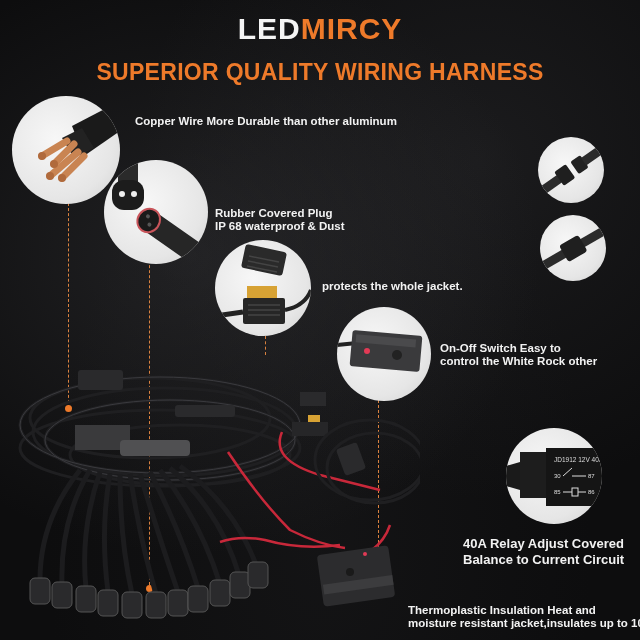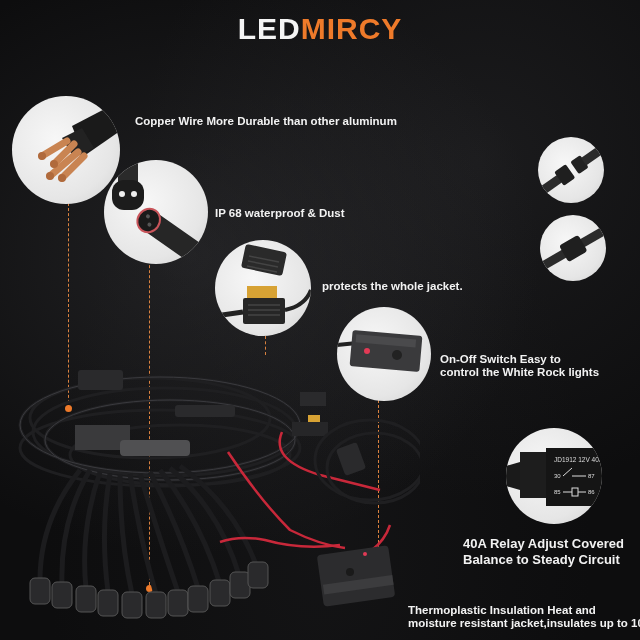--- a/index.html
+++ b/index.html
@@ -22,20 +22,21 @@
   svg{display:block;}
 </style>
 </head>
 <body>
 
 <div class="canvas">
 
   <div class="brand">
     <span class="led">LED</span><span class="mircy">MIRCY</span>
   </div>
+  <div class="headline">SUPERIOR QUALITY WIRING HARNESS</div>
 
   <div class="dash" style="left:68px;top:203px;height:205px;"></div>
   <div class="dot" style="left:65px;top:405px;"></div>
   <div class="dash" style="left:149px;top:240px;height:345px;"></div>
   <div class="dot" style="left:146px;top:585px;"></div>
   <div class="dash" style="left:265px;top:320px;height:35px;"></div>
   <div class="dash" style="left:378px;top:395px;height:163px;"></div>
   <div class="dot" style="left:375px;top:557px;"></div>
 
   <div class="circle" style="left:12px;top:96px;width:108px;height:108px;">
@@ -68,20 +69,21 @@
         <circle cx="30" cy="34" r="3" fill="#eee"></circle>
       <g transform="rotate(35 60 70)">
         <rect x="40" y="60" width="70" height="22" rx="6" fill="#262626"></rect>
         <ellipse cx="42" cy="71" rx="11" ry="12" fill="#1a1a1a" stroke="#c8545a" stroke-width="2"></ellipse>
         <circle cx="39" cy="68" r="2" fill="#555"></circle>
           <circle cx="45" cy="74" r="2" fill="#555"></circle>
       </g>
     </svg>
   </div>
   <div class="label" style="left:215px;top:207px;">
+    <div>Rubber Covered Plug</div>
     <div>IP 68 waterproof &amp; Dust</div>
   </div>
 
   <div class="circle" style="left:538px;top:137px;width:66px;height:66px;">
     <svg width="66" height="66" viewBox="0 0 66 66">
       <g transform="rotate(-35 33 33)">
         <rect x="-5" y="29" width="28" height="9" fill="#2b2b2b"></rect>
         <rect x="18" y="25" width="14" height="17" rx="2" fill="#1f1f1f"></rect>
         <rect x="37" y="26" width="12" height="15" rx="2" fill="#222"></rect>
         <rect x="48" y="29" width="28" height="9" fill="#2b2b2b"></rect>
@@ -122,43 +124,43 @@
 
   <div class="circle" style="left:337px;top:307px;width:94px;height:94px;">
     <svg width="94" height="94" viewBox="0 0 94 94">
       <path d="M0 38 L20 36" stroke="#222" stroke-width="4"></path>
       <rect x="14" y="26" width="70" height="36" rx="3" fill="#3a3a3c" transform="rotate(5 49 44)"></rect>
       <rect x="18" y="30" width="60" height="8" fill="#4a4a4c" transform="rotate(5 49 44)"></rect>
       <circle cx="30" cy="44" r="3" fill="#e23a55"></circle>
       <circle cx="60" cy="48" r="5" fill="#222"></circle>
     </svg>
   </div>
-  <div class="label" style="left:440px;top:353px;">
+  <div class="label" style="left:440px;top:342px;">
     <div>On-Off Switch Easy to</div>
-    <div>control the White Rock lights</div>
+    <div>control the White Rock other</div>
   </div>
 
   <div class="circle" style="left:506px;top:428px;width:96px;height:96px;">
     <svg width="96" height="96" viewBox="0 0 96 96">
       <path d="M0 38 L14 34 L14 62 L0 58 Z" fill="#1a1a1a"></path>
       <rect x="14" y="24" width="28" height="46" fill="#1d1d1d"></rect>
       <rect x="40" y="20" width="56" height="58" fill="#151515"></rect>
       <text x="48" y="34" fill="#ddd" font-size="6.5" font-family="Liberation Sans, sans-serif">JD1912 12V 40A</text>
       <text x="48" y="50" fill="#ddd" font-size="6" font-family="Liberation Sans, sans-serif">30</text>
       <text x="82" y="50" fill="#ddd" font-size="6" font-family="Liberation Sans, sans-serif">87</text>
       <text x="48" y="66" fill="#ddd" font-size="6" font-family="Liberation Sans, sans-serif">85</text>
       <text x="82" y="66" fill="#ddd" font-size="6" font-family="Liberation Sans, sans-serif">86</text>
       <path d="M57 48 L66 40 M66 48 L80 48" stroke="#ddd" stroke-width="1"></path>
       <rect x="66" y="60" width="6" height="8" stroke="#ddd" fill="none" stroke-width="1"></rect>
       <path d="M57 64 L66 64 M72 64 L80 64" stroke="#ddd" stroke-width="1"></path>
     </svg>
   </div>
   <div class="label big" style="left:463px;top:536px;">
     <div>40A Relay Adjust Covered</div>
-    <div>Balance to Steady Circuit</div>
+    <div>Balance to Current Circuit</div>
   </div>
 
   <svg style="position:absolute;left:0;top:340px;" width="420" height="300" viewBox="0 0 420 300">
     <g fill="none" stroke="#1f1f21" stroke-width="3">
       <ellipse cx="160" cy="85" rx="140" ry="48"></ellipse>
       <ellipse cx="165" cy="92" rx="132" ry="44"></ellipse>
       <ellipse cx="170" cy="100" rx="125" ry="40"></ellipse>
       <ellipse cx="160" cy="108" rx="140" ry="38"></ellipse>
       <ellipse cx="150" cy="78" rx="120" ry="40"></ellipse>
       <ellipse cx="180" cy="115" rx="110" ry="30"></ellipse>

